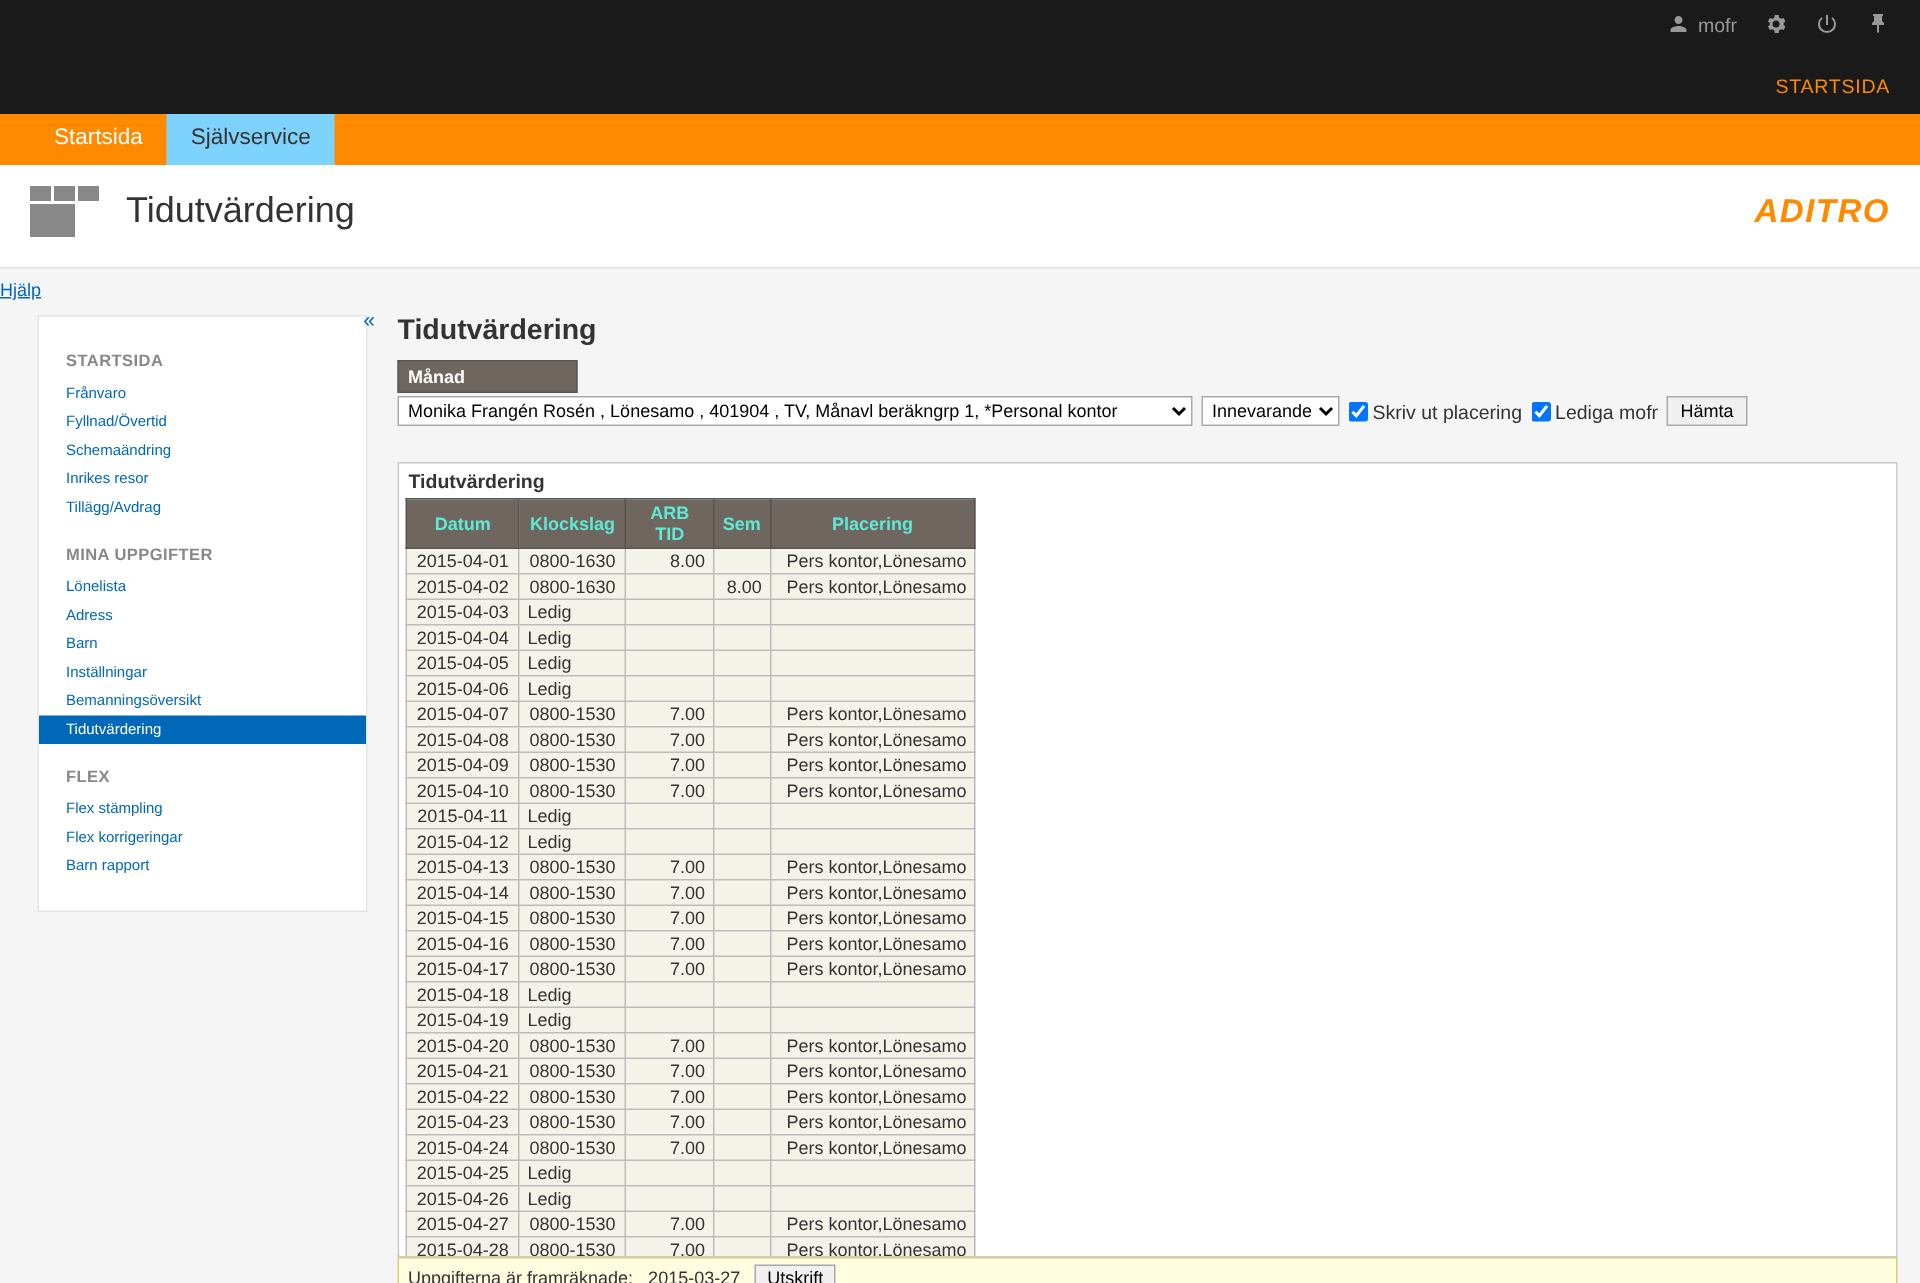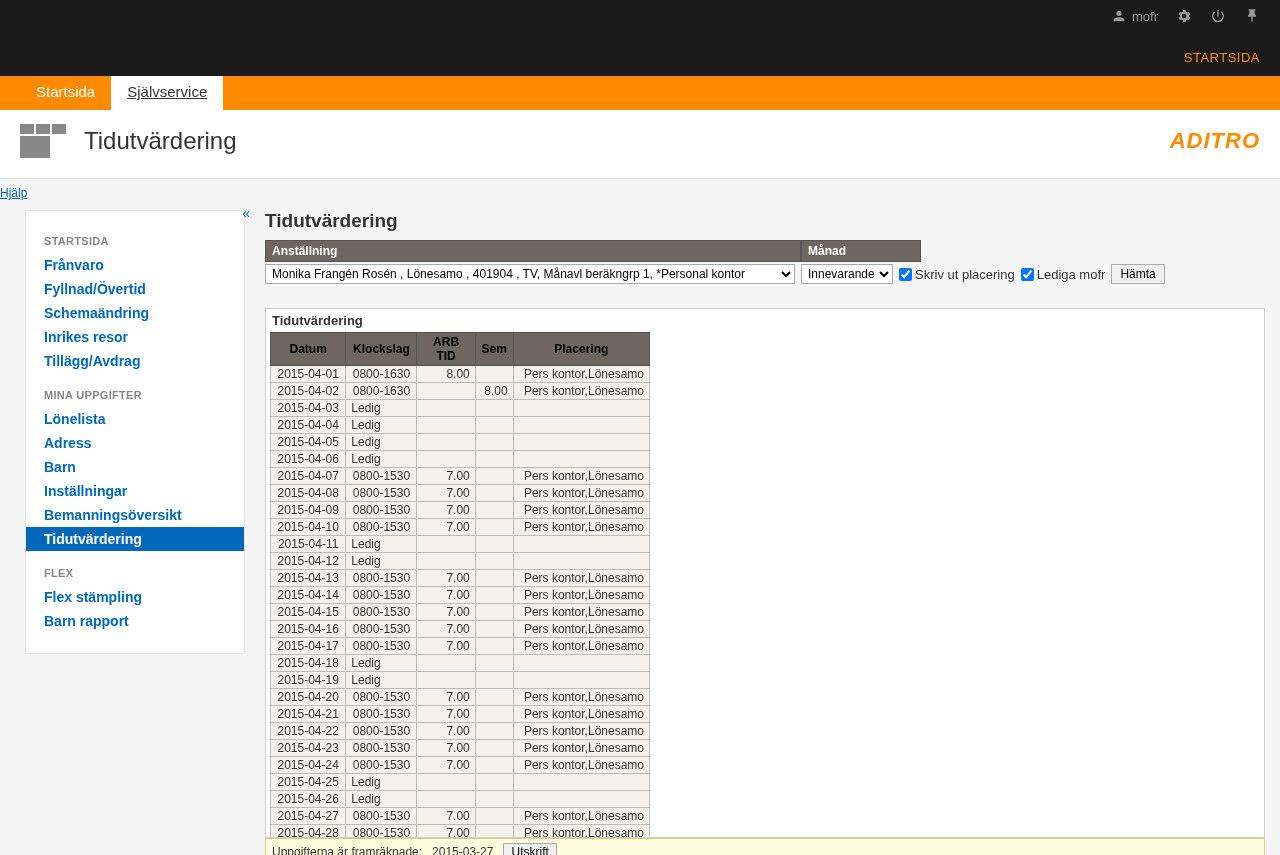--- a/index.html
+++ b/index.html
@@ -6,21 +6,21 @@
 body { font-family: "Segoe UI", Tahoma, sans-serif; font-size: 13px; background: #f5f5f5; color: #333; }
 
 .topbar { background: #1a1a1a; height: 76px; position: relative; }
 .topbar-right { position: absolute; right: 20px; top: 8px; display: flex; align-items: center; gap: 18px; color: #999; }
 .topbar-right .user { display: flex; align-items: center; gap: 5px; font-size: 13px; }
 .topbar-icon { width: 16px; height: 16px; fill: #999; cursor: pointer; }
 .startsida-link { position: absolute; right: 20px; top: 50px; color: #ff8a00; font-size: 13px; letter-spacing: 0.5px; }
 
 .navbar { background: #ff8a00; height: 34px; display: flex; align-items: stretch; }
 .navbar .tab { padding: 7px 16px; color: #fff; font-size: 15px; cursor: pointer; }
-.navbar .tab.active { background: #ffffff; color: #333; text-decoration: underline; }
+.navbar .tab.active { background: #7dd3fc; color: #333; }
 .navbar .tab.first { margin-left: 20px; }
 
 .header-row { background: #fff; padding: 14px 20px 20px 20px; display: flex; align-items: center; justify-content: space-between; border-bottom: 1px solid #e0e0e0; }
 .header-left { display: flex; align-items: center; gap: 14px; }
 .logo-squares { display: flex; flex-wrap: wrap; width: 50px; gap: 2px; }
 .logo-squares .sq { background: #888; }
 .logo-squares .s1 { width: 14px; height: 10px; }
 .logo-squares .s2 { width: 14px; height: 10px; }
 .logo-squares .s3 { width: 14px; height: 10px; }
 .logo-squares .big { width: 30px; height: 22px; margin-top: 0; }
@@ -29,21 +29,21 @@
 
 .help-row { padding: 6px 28px 0 0; }
 .help-row a { color: #0068b8; font-size: 12px; text-decoration: underline; }
 
 .content { display: flex; padding: 10px 15px 20px 25px; gap: 20px; }
 
 .sidebar-wrap { width: 220px; flex-shrink: 0; position: relative; }
 .collapse-chevron { position: absolute; right: -5px; top: -5px; color: #0068b8; font-size: 14px; cursor: pointer; }
 .sidebar { background: #fff; border: 1px solid #e4e4e4; padding: 16px 0 20px 0; }
 .sidebar h4 { font-size: 11px; color: #888; padding: 8px 18px 6px 18px; font-weight: bold; letter-spacing: 0.3px; }
-.sidebar a { display: block; padding: 4px 18px; color: #0068b8; font-size: 14px; text-decoration: none; cursor: pointer; font-weight: bold; }
+.sidebar a { display: block; padding: 4px 18px; color: #0068b8; font-size: 10px; text-decoration: none; cursor: pointer; }
 .sidebar a.active { background: #0068b8; color: #fff; }
 .sidebar .group-gap { height: 8px; }
 
 .main { flex: 1; }
 .main h2 { font-size: 19px; font-weight: bold; margin-bottom: 8px; }
 
 .filter-header { display: flex; }
 .filter-header .cell { background: #6e665f; color: #fff; font-weight: bold; font-size: 12px; padding: 3px 6px; border: 1px solid #555; }
 .filter-header .c1 { width: 536px; }
 .filter-header .c2 { width: 120px; }
@@ -51,21 +51,21 @@
 .filter-row { display: flex; align-items: center; gap: 6px; margin-top: 2px; }
 .filter-row select { font-size: 12px; padding: 1px 2px; border: 1px solid #aaa; background: #fff; }
 .filter-row .sel1 { width: 530px; }
 .filter-row .sel2 { width: 92px; }
 .filter-row label { font-size: 13px; display: flex; gap: 3px; }
 .filter-row button { font-size: 12px; padding: 2px 8px; border: 1px solid #aaa; background: #f0f0f0; cursor: pointer; }
 
 .table-wrap { margin-top: 24px; border: 1px solid #ccc; background: #fff; height: 530px; overflow-y: scroll; position: relative; }
 .table-title { font-size: 13px; font-weight: bold; padding: 4px 6px; }
 table.data { border-collapse: collapse; width: 380px; margin-left: 4px; }
-table.data th { background: #6e665f; color: #000000; font-size: 12px; padding: 2px 5px; border: 1px solid #555; text-align: center; }
+table.data th { background: #6e665f; color: #5eead4; font-size: 12px; padding: 2px 5px; border: 1px solid #555; text-align: center; }
 table.data td { font-size: 12px; padding: 1px 5px; border: 1px solid #bbb; background: #f5f2e9; white-space: nowrap; }
 table.data td.num { text-align: right; }
 table.data td.date { text-align: center; }
 table.data td.klock { text-align: center; }
 
 .footer-bar { background: #fffde0; border: 1px solid #d8d080; padding: 4px 6px; font-size: 12px; display: flex; align-items: center; gap: 10px; }
 .footer-bar button { font-size: 12px; padding: 1px 7px; border: 1px solid #aaa; background: #f0f0f0; cursor: pointer; }
 </style>
 </head>
 <body>
@@ -125,29 +125,29 @@
       <h4>MINA UPPGIFTER</h4>
       <a>Lönelista</a>
       <a>Adress</a>
       <a>Barn</a>
       <a>Inställningar</a>
       <a>Bemanningsöversikt</a>
       <a class="active">Tidutvärdering</a>
       <div class="group-gap"></div>
       <h4>FLEX</h4>
       <a>Flex stämpling</a>
+      <a>Flex korrigeringar</a>
       <a>Barn rapport</a>
     </div>
   </div>
 
   <div class="main">
     <h2>Tidutvärdering</h2>
 
     <div class="filter-header">
-      <div class="cell c1">Anställning</div>
       <div class="cell c2">Månad</div>
     </div>
     <div class="filter-row">
       <select class="sel1"><option>Monika Frangén Rosén , Lönesamo , 401904 , TV, Månavl beräkngrp 1, *Personal kontor</option></select>
       <select class="sel2"><option>Innevarande</option></select>
       <label>
           <input type="checkbox" checked="" style=""> 
           <span>Skriv ut placering</span>
         </label>
       <label>

